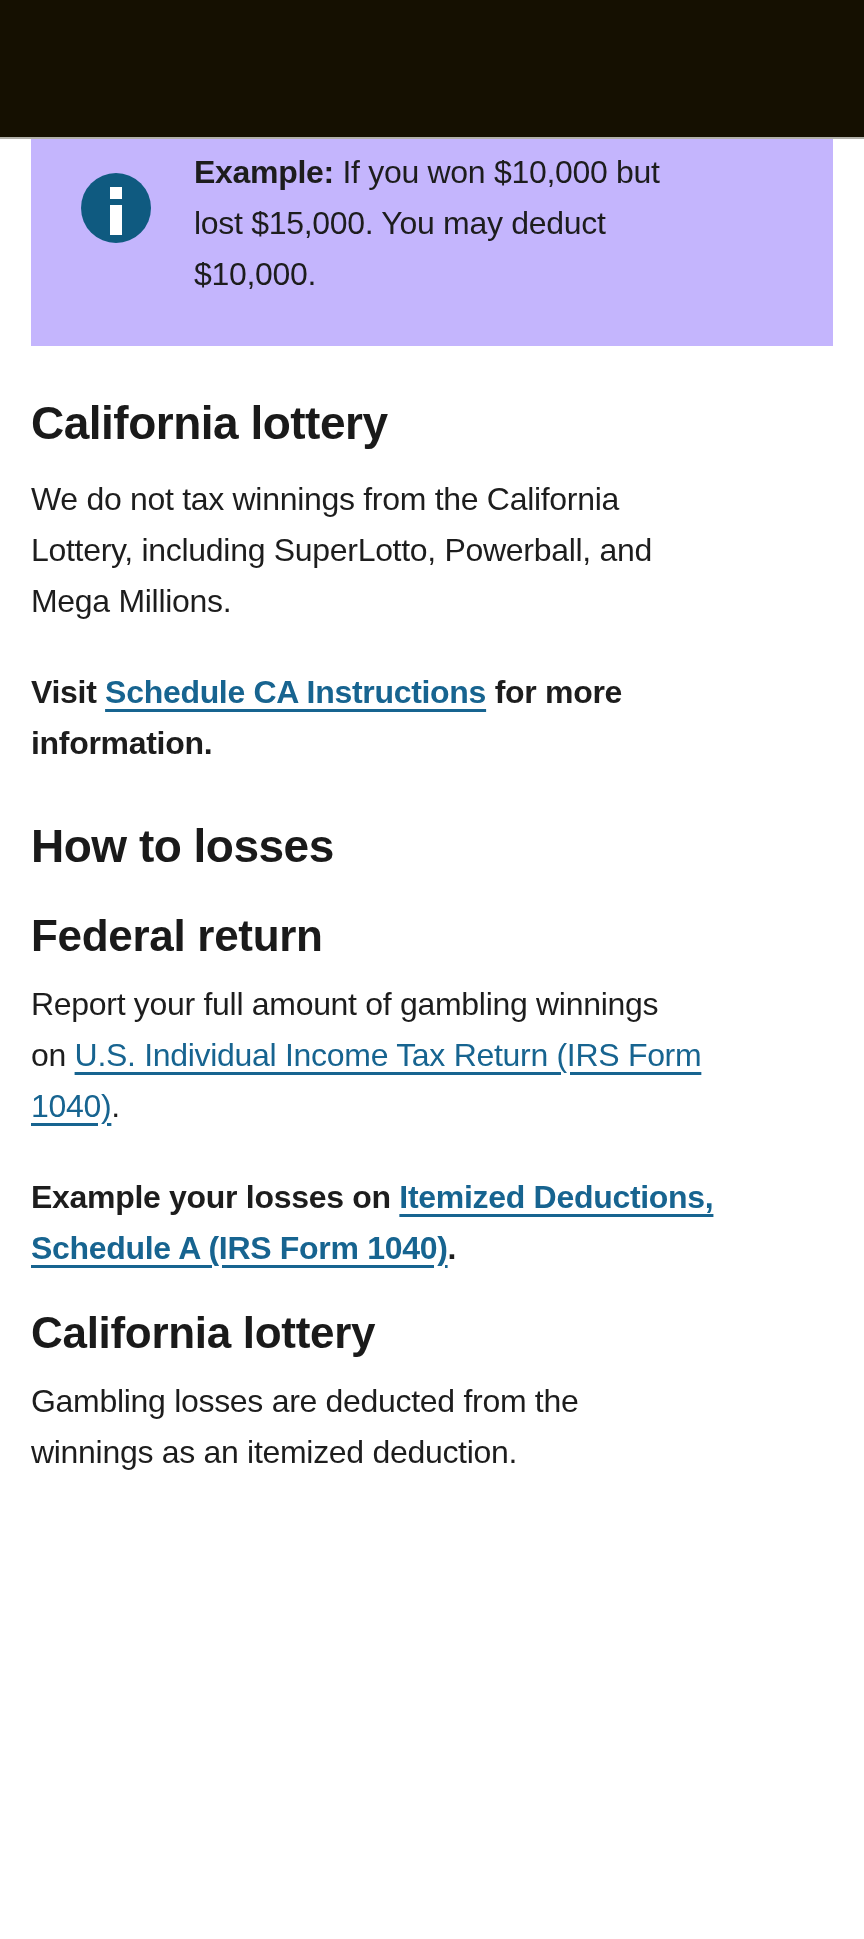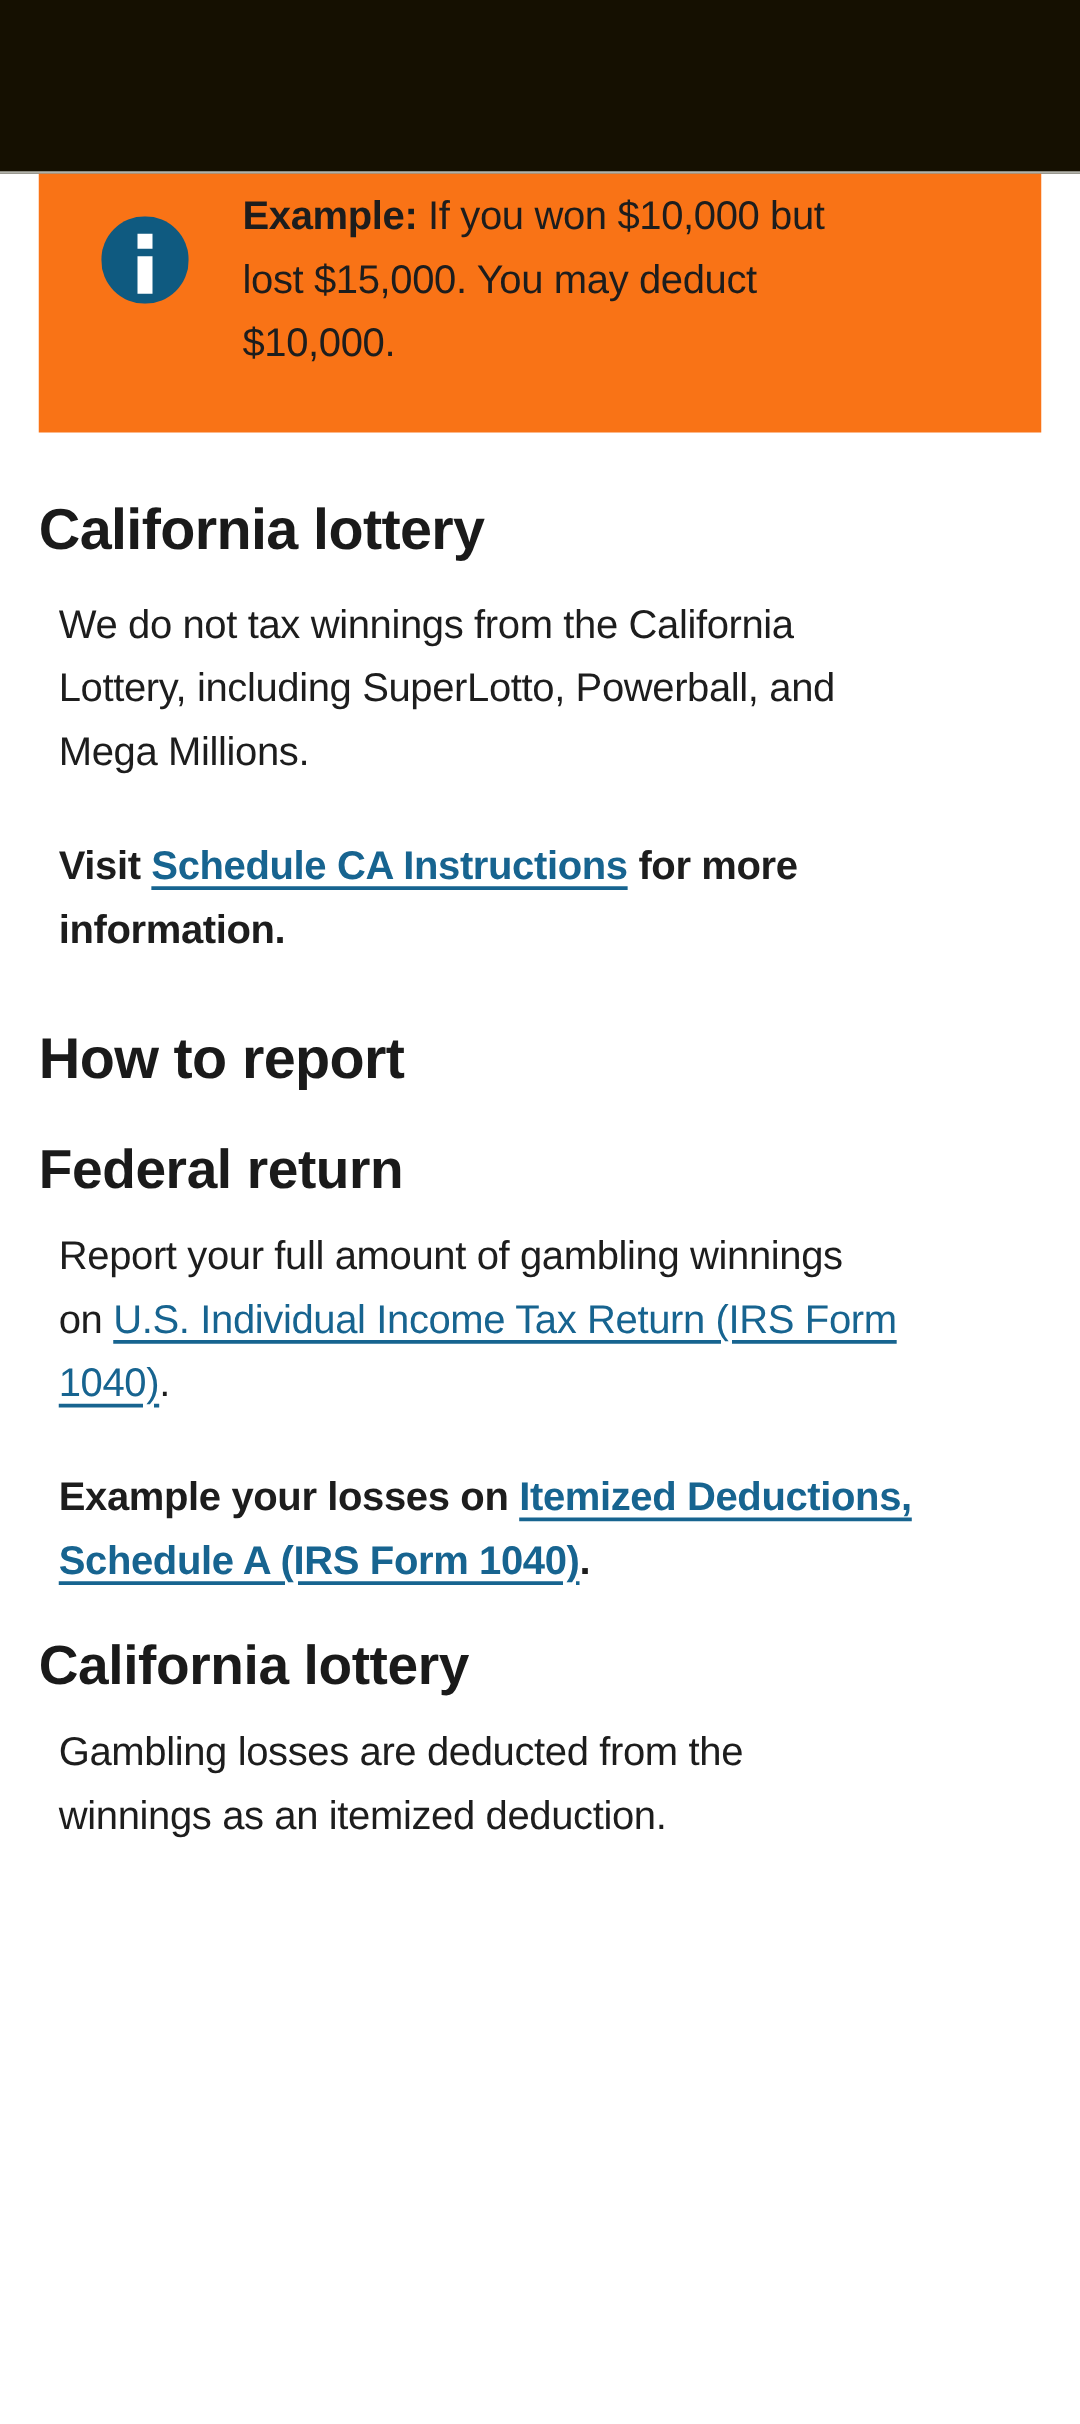--- a/index.html
+++ b/index.html
@@ -17,21 +17,21 @@
   .top-bar {
     width: 864px;
     height: 139px;
     background: #151001;
     border-bottom: 2px solid #b2b2aa;
   }
 
   .content { padding: 0 31px; }
 
   .example-box {
-    background: #f97316;
+    background: #c4b5fd;
     display: flex;
     align-items: flex-start;
     padding: 8px 24px 46px 50px;
   }
   .example-icon-wrap { flex: 0 0 70px; margin-top: 26px; }
   .example-text {
     margin-left: 43px;
     font-size: 32px;
     line-height: 51px;
     white-space: pre-line;
@@ -49,21 +49,21 @@
   h3 {
     font-size: 44px;
     line-height: 46px;
     font-weight: 700;
     margin: 36px 0 0;
     color: #1a1a1a;
   }
   p {
     font-size: 32px;
     line-height: 51px;
-    margin: 20px 16px 0;
+    margin: 20px 0 0;
     white-space: pre-line;
     max-width: 802px;
   }
   p + p { margin-top: 40px; font-weight: bold; }
 
   a.link {
     color: #176490;
     text-decoration: underline;
     text-decoration-thickness: 3px;
     text-decoration-color: #176490;
@@ -95,21 +95,21 @@
 
     <h2>California lottery</h2>
 
     <p>We do not tax winnings from the California
 Lottery, including SuperLotto, Powerball, and
 Mega Millions.</p>
 
     <p><span>Visit </span><a class="link">Schedule CA Instructions</a><span> for more
 information.</span></p>
 
-    <h2>How to report</h2>
+    <h2>How to losses</h2>
 
     <h3>Federal return</h3>
 
     <p><span>Report your full amount of gambling winnings
 on </span><a class="link">U.S. Individual Income Tax Return (IRS Form
 1040)</a><span>.</span></p>
 
     <p><span>Example your losses on </span><a class="link">Itemized Deductions,
 Schedule A (IRS Form 1040)</a><span>.</span></p>
 

